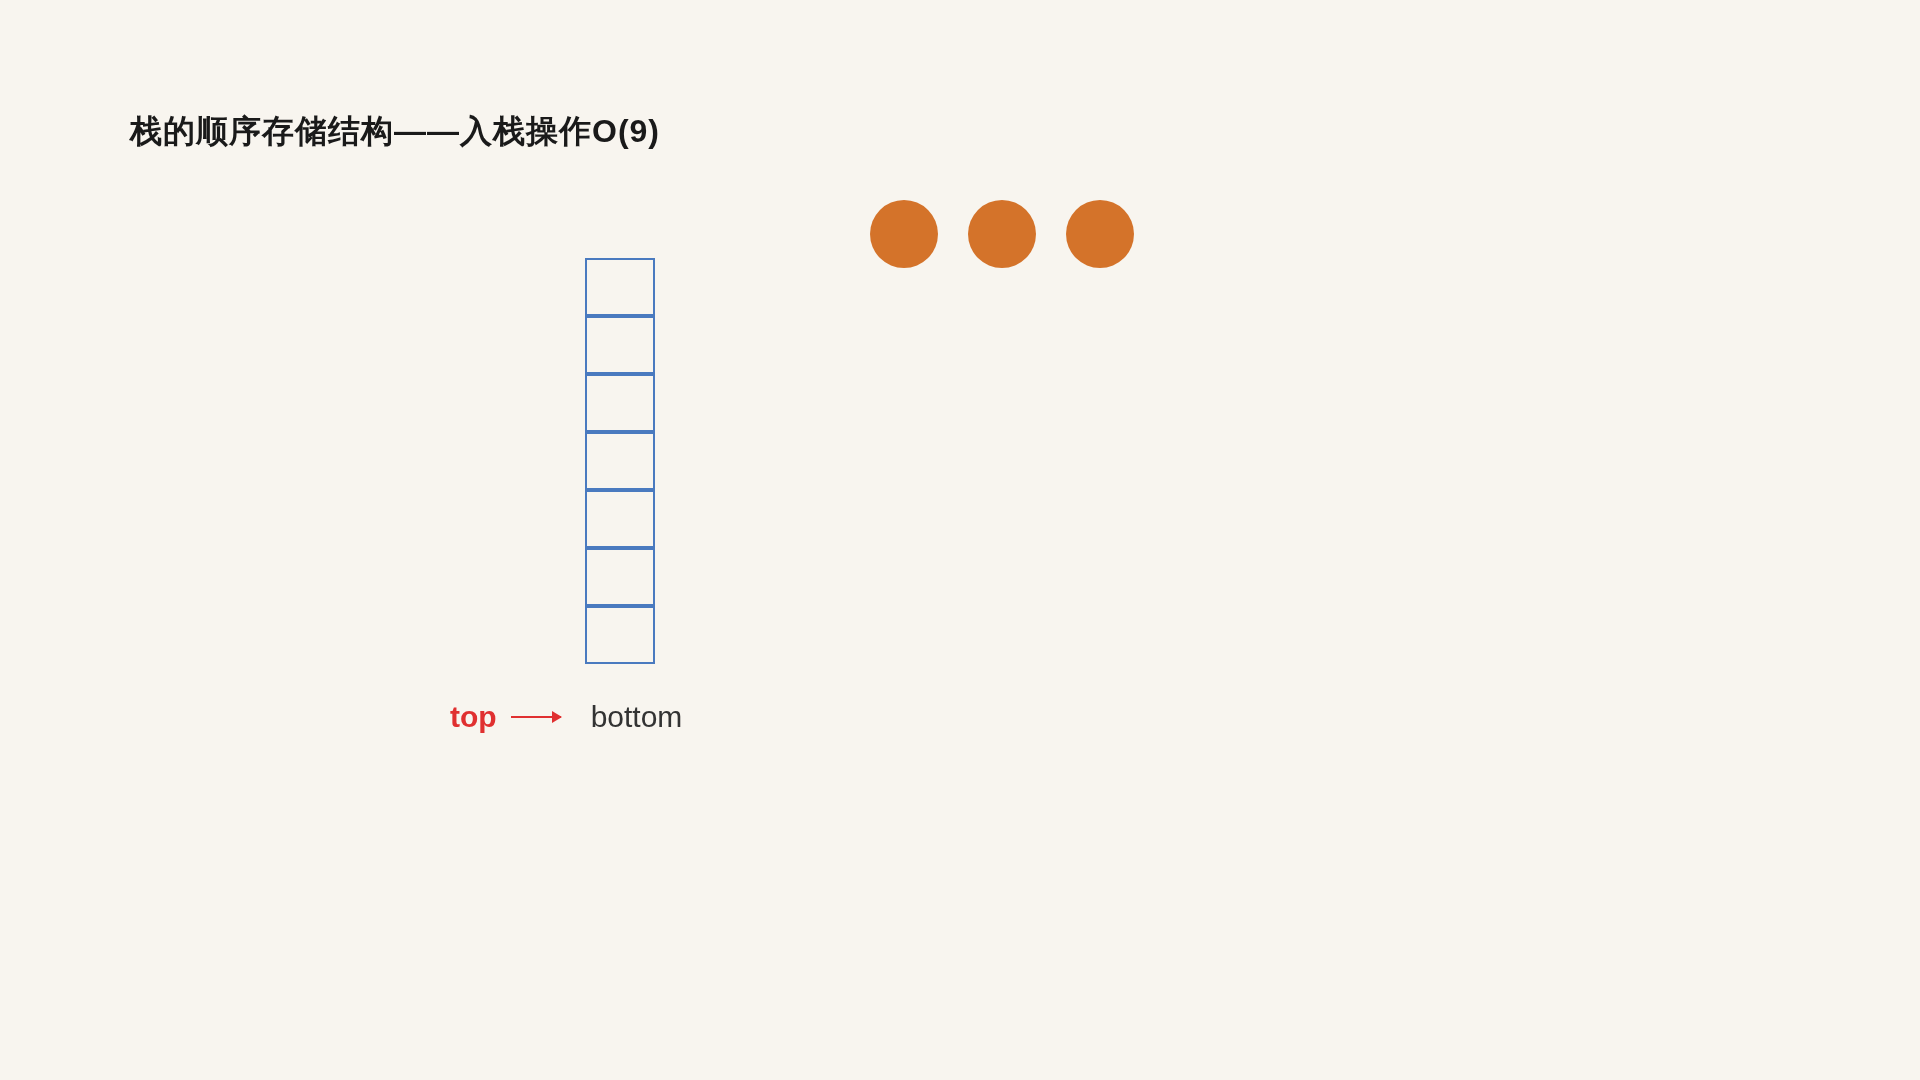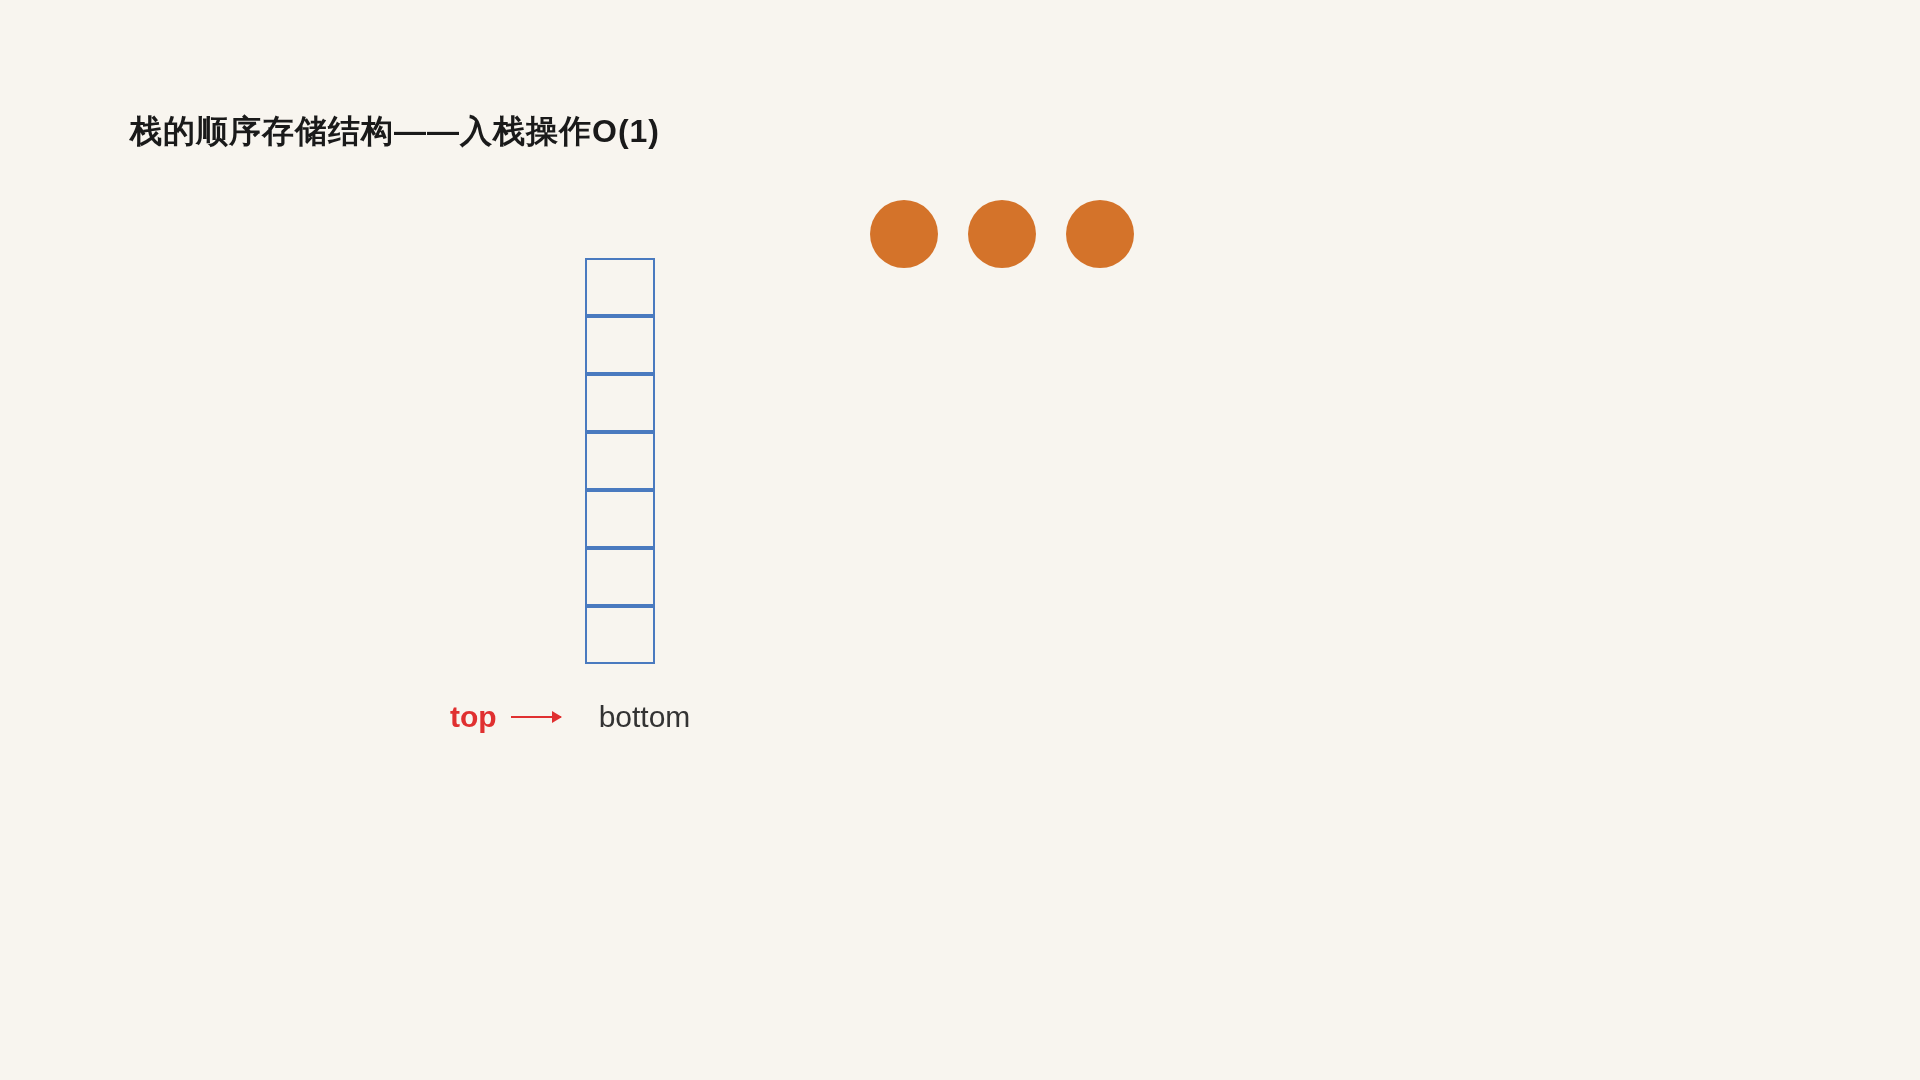--- a/index.html
+++ b/index.html
@@ -97,27 +97,27 @@
       right: -1px;
       top: -5px;
       border-top: 6px solid transparent;
       border-bottom: 6px solid transparent;
       border-left: 10px solid #e03030;
     }
 
     .label-bottom {
       color: #333;
       font-size: 30px;
-      margin-left: 24px;
+      margin-left: 16px;
     }
   </style>
 </head>
 <body>
 
-<div class="title">栈的顺序存储结构——入栈操作O(1)</div>
+<div class="title">栈的顺序存储结构——入栈操作O(9)</div>
 
 <div class="circles-container">
   <div class="circle"></div>
   <div class="circle"></div>
   <div class="circle"></div>
 </div>
 
 <div class="stack-container">
   <div class="stack-cell"></div>
   <div class="stack-cell"></div>

